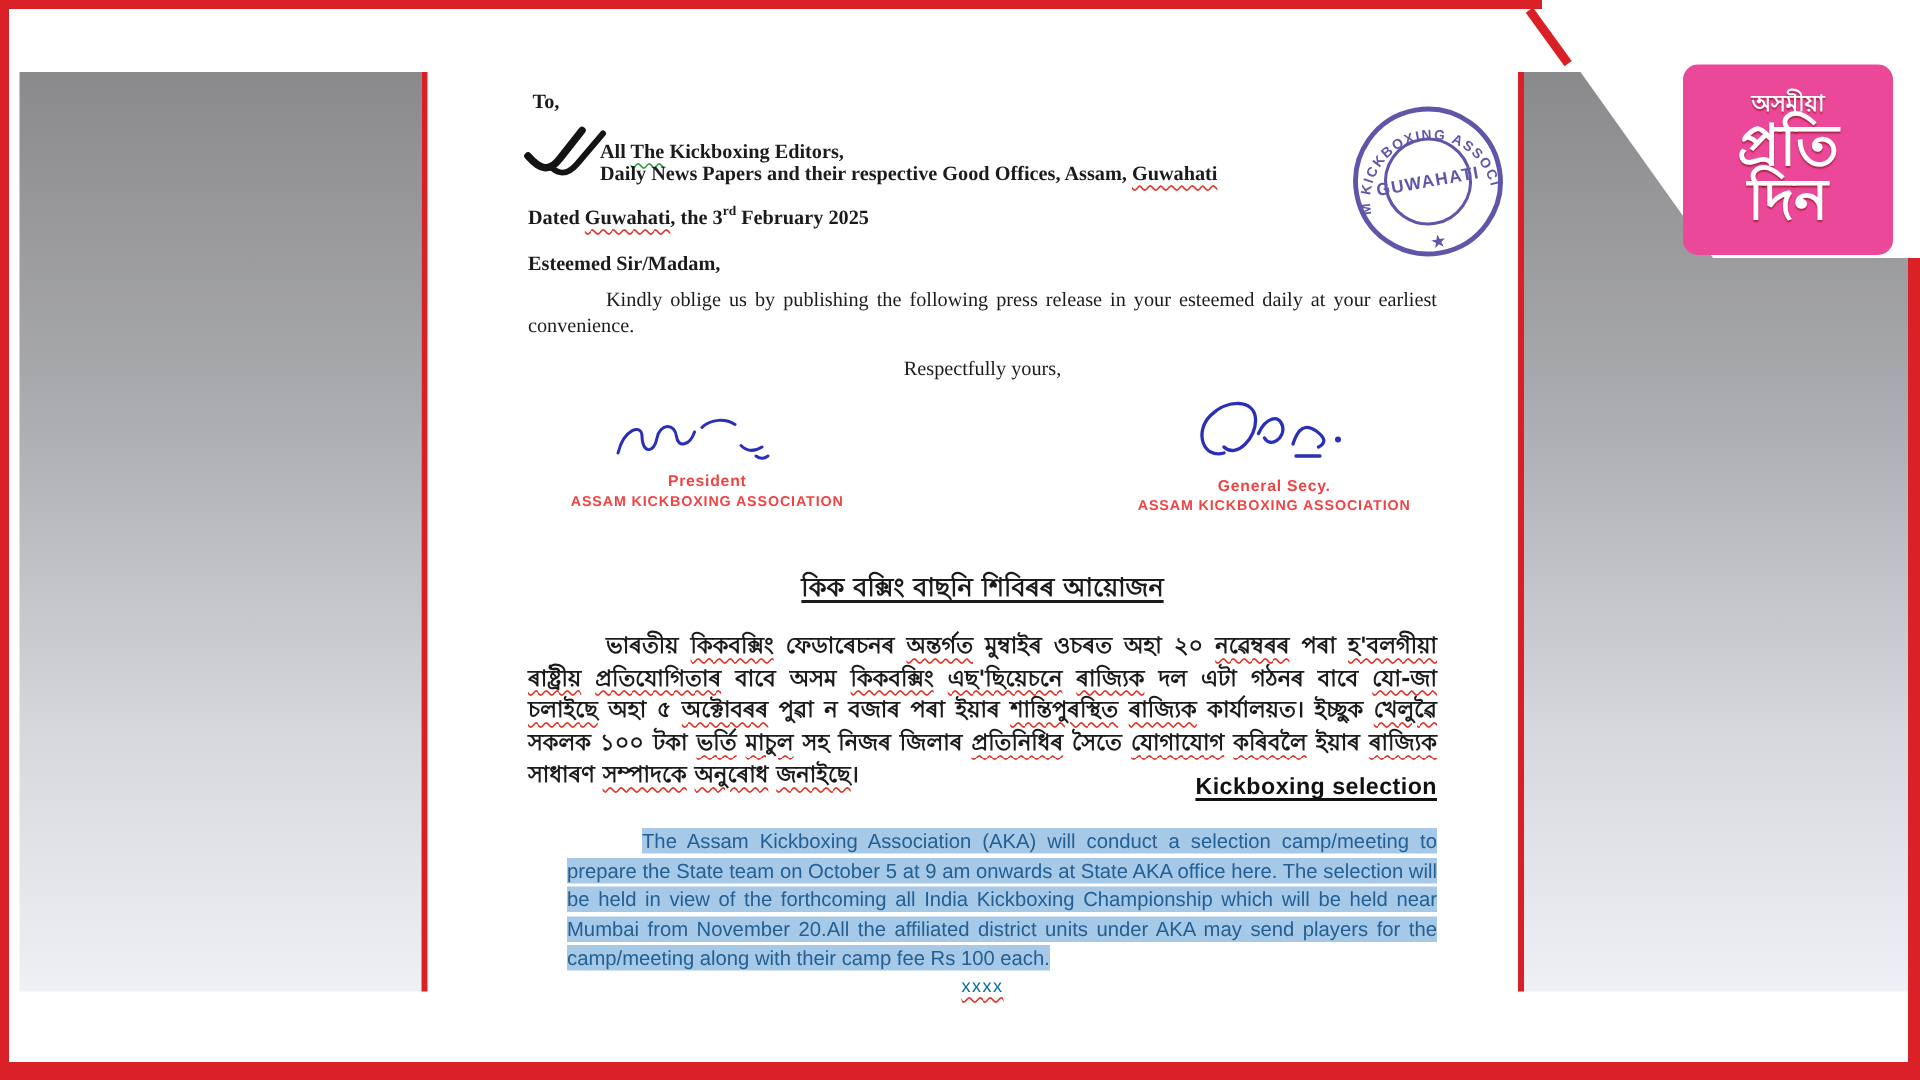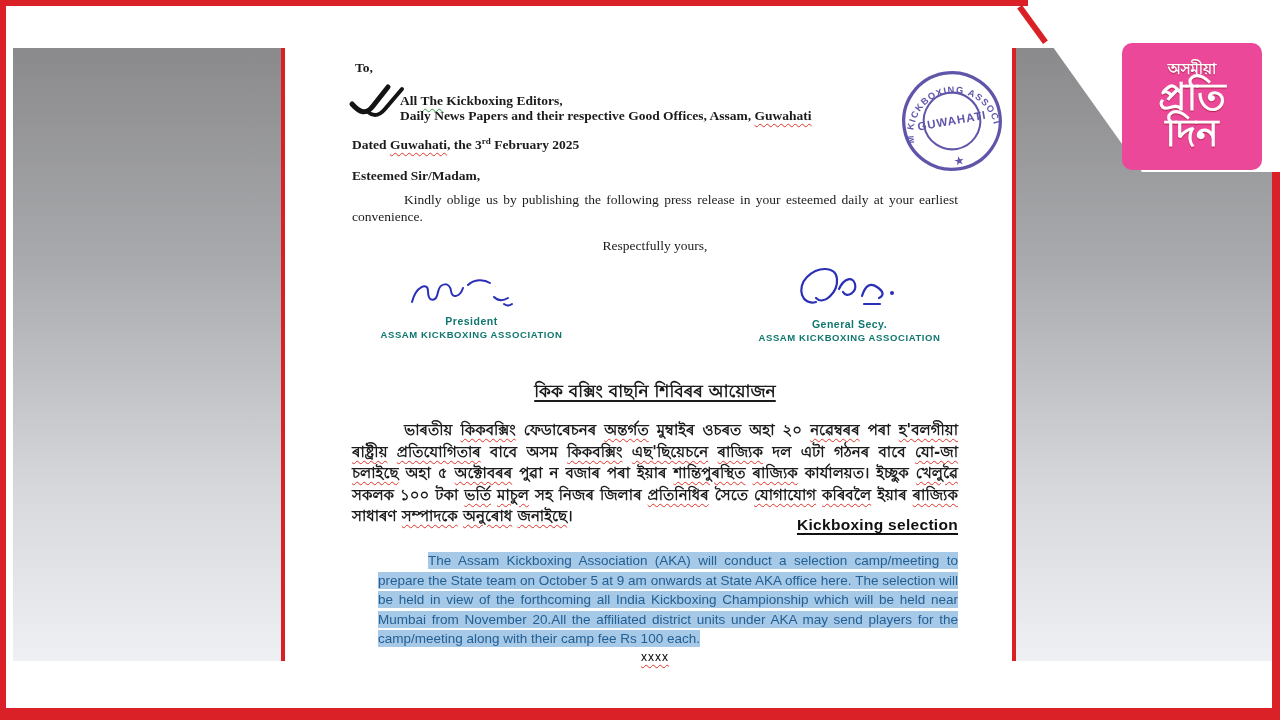--- a/index.html
+++ b/index.html
@@ -52,21 +52,21 @@
   .valediction { top:238px; text-align:center; font-size:13.5px; }
 
   sup { font-size:9px; vertical-align:super; line-height:0; }
   .sq-red { text-decoration:underline; text-decoration-style:wavy;
     text-decoration-color:#e23326; text-decoration-thickness:1px; text-underline-offset:2.5px; }
   .sq-grn { text-decoration:underline; text-decoration-style:wavy;
     text-decoration-color:#2f9e44; text-decoration-thickness:1px; text-underline-offset:2.5px; }
 
   
   .sig-svg { position:absolute; }
-  .sig-block { position:absolute; text-align:center; color:#0f766e;
+  .sig-block { position:absolute; text-align:center; color:#ef4444;
     font-family:"Liberation Sans", sans-serif; font-weight:bold; }
   .sig-block .t { font-size:10.5px; letter-spacing:.5px; }
   .sig-block .o { font-size:9.5px; letter-spacing:.6px; margin-top:2px; }
   .sig-president { left:345px; top:315px; width:215px; }
   .sig-gensecy   { left:728px; top:318px; width:205px; }
 
   
   .stamp { left:868px; top:56px; width:130px; height:130px; opacity:.88; }
 
   
@@ -76,21 +76,21 @@
   .as-par { top:420px; font-size:15px; line-height:21.5px; font-weight:bold;
     text-align:justify; text-indent:52px; font-family:"DejaVu Sans", sans-serif; }
 
   
   .en-heading { top:516px; text-align:right; font-size:15.5px; font-weight:bold;
     letter-spacing:.3px; text-decoration:underline; text-decoration-thickness:1.5px;
     text-underline-offset:3px; font-family:"Liberation Sans", sans-serif; color:#111; }
   .press { top:551px; font-family:"Liberation Sans", sans-serif; font-size:13.5px;
     line-height:19.5px; text-align:justify; text-indent:50px;padding-left:26px; }
   .press .hl { background:#a6c9e8; color:#235f92; padding:1px 0; }
-  .end-mark { top:650px; text-align:center; font-size:12px; color:#000000;
+  .end-mark { top:650px; text-align:center; font-size:12px; color:#0369a1;
     font-family:"Liberation Sans", sans-serif; letter-spacing:1px; }
 </style>
 </head>
 <body>
 
 <div class="frame-strip frame-top"></div>
 <div class="frame-strip frame-left"></div>
 <div class="frame-strip frame-bottom"></div>
 <div class="frame-strip frame-right"></div>
 

